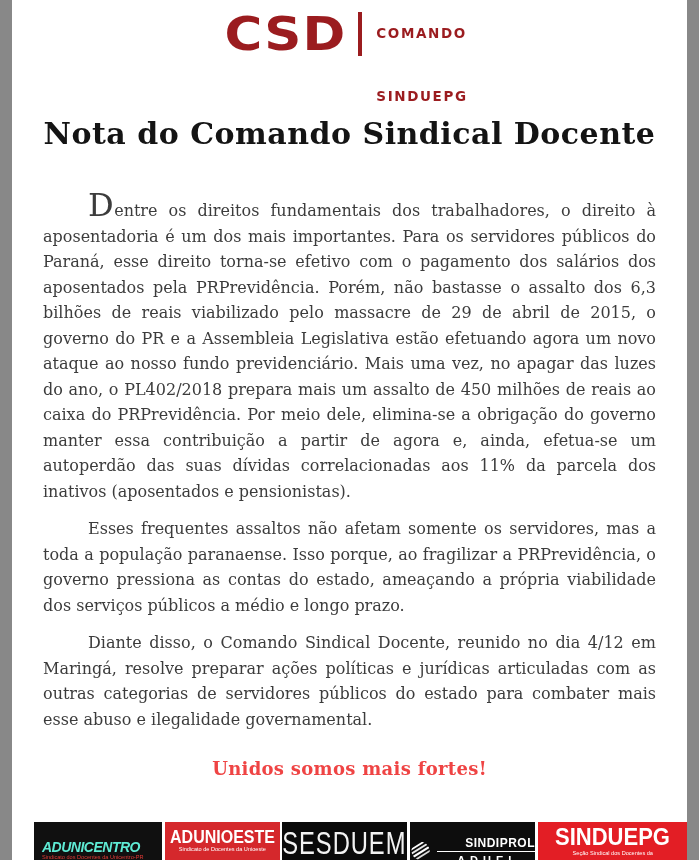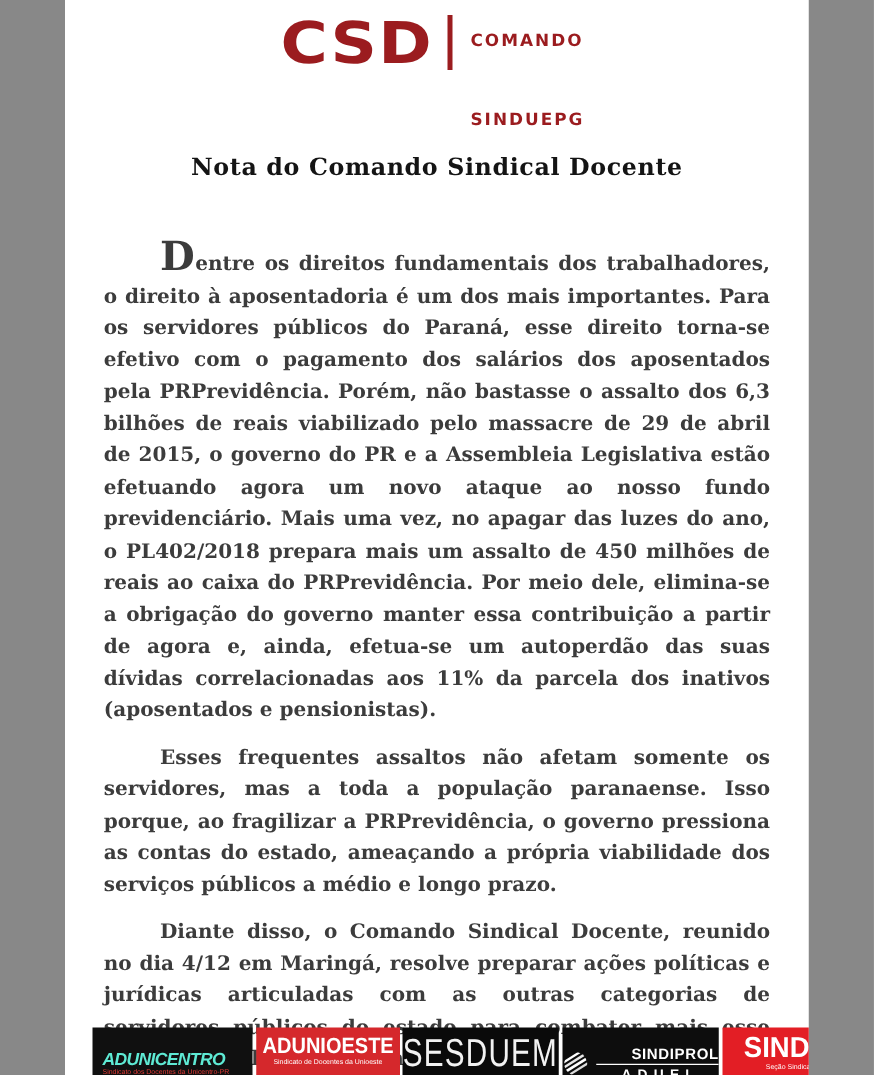--- a/index.html
+++ b/index.html
@@ -1,18 +1,18 @@
 <!DOCTYPE html>
 <html><head>
 <meta charset="utf-8">
 <style>
   html,body{margin:0;padding:0;background:#888;}
   .page{
     position:relative;
-    width:595px;height:860px;
+    width:675px;height:860px;
     margin:0 auto;
     background:#ffffff;
     overflow:hidden;
     font-family:"DejaVu Serif", serif;
   }
 
   
   .csd-logo{
     display:flex;justify-content:center;align-items:center;
     padding-top:8px;height:52px;
@@ -27,33 +27,32 @@
   .csd-lines{
     display:flex;flex-direction:column;justify-content:center;
     font-family:"DejaVu Sans", sans-serif;
     font-weight:800;font-size:13.5px;line-height:15.5px;letter-spacing:1.6px;
   }
 
   
   .doc-title{
     margin:54px 0 0;
     text-align:center;
-    font-size:19px;line-height:40px;
+    font-size:30px;line-height:40px;
     font-weight:bold;color:#141414;
     letter-spacing:.5px;
   }
 
   
   .doc-body{padding:0 31px;color:#3c3c3c;}
   .para{
     margin:0 0 12px;
     font-size:16px;line-height:25.5px;
     text-align:justify;
     text-indent:45px;
-    font-weight:bold;
   }
   .para.first{margin-top:44px;}
   .dropcap{
     font-size:32px;line-height:0;
     letter-spacing:.5px;
   }
   .slogan{
     margin:26px 0 0;
     text-align:center;
     font-weight:bold;font-size:18px;color:#ef4444;

